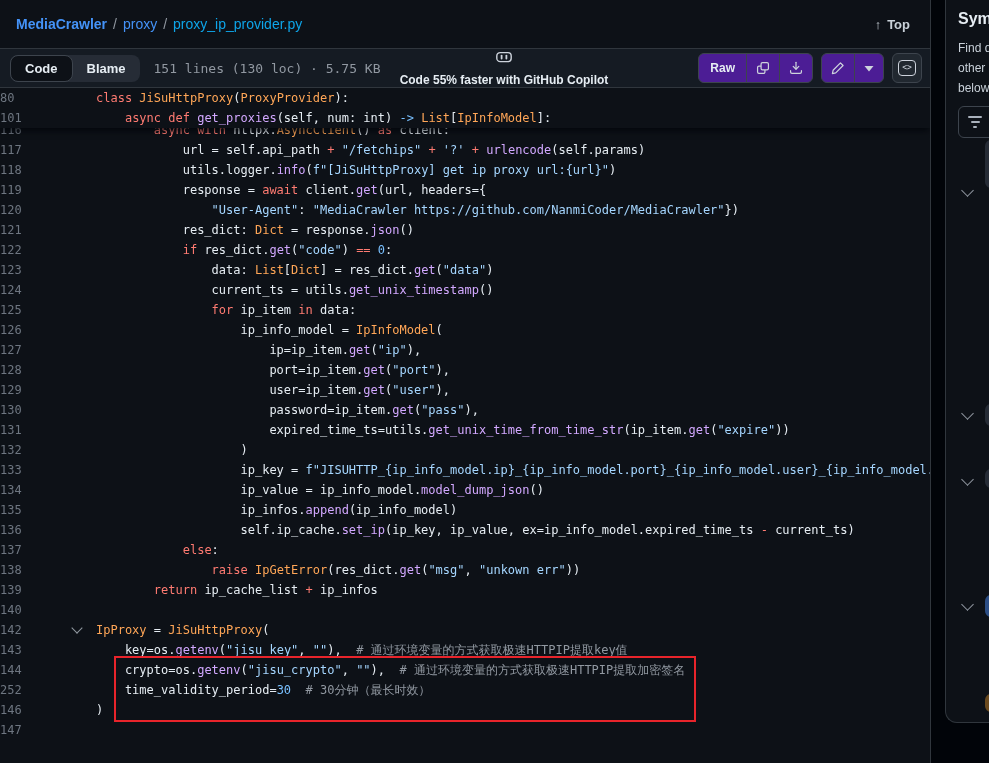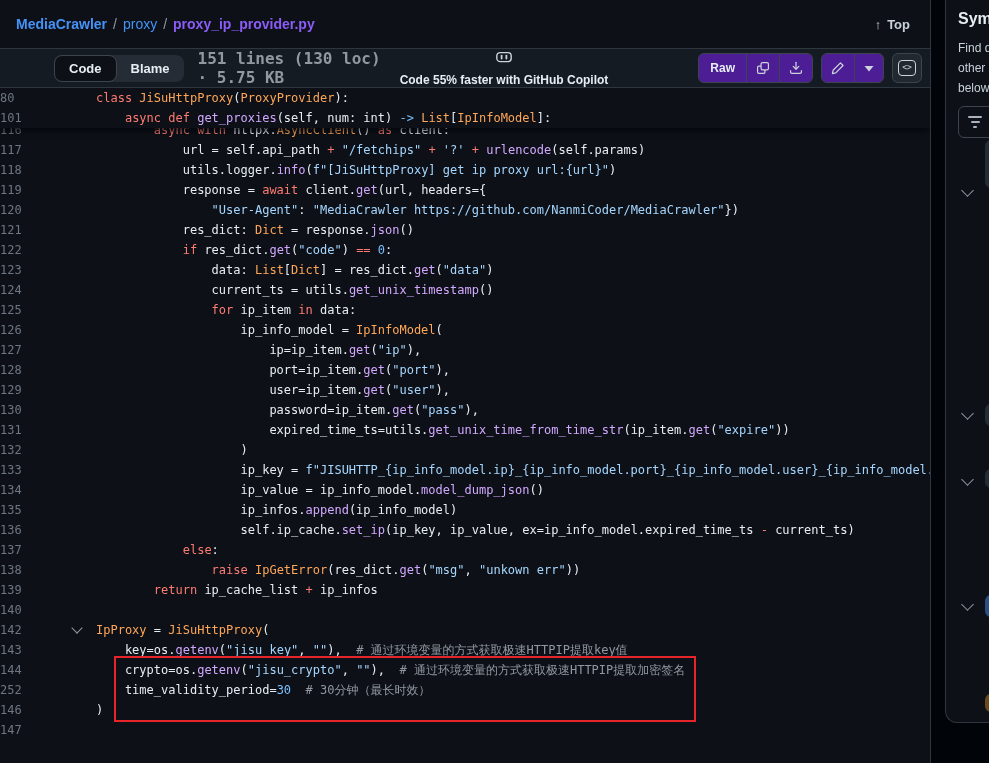--- a/index.html
+++ b/index.html
@@ -12,32 +12,32 @@
         border-right:1px solid #30363d;}
 
   
   .crumbbar{position:absolute;left:0;top:0;width:100%;height:48px;display:flex;align-items:center;
             padding:0 20px 0 16px;box-sizing:border-box;}
   .crumb{font-size:14px;color:#9198a1;white-space:nowrap;}
   .crumb a{text-decoration:none;}
   .crumb .repo{color:#4493f8;font-weight:bold;}
   .crumb .dir{color:#4493f8;text-align:center;}
   .crumb .sep{color:#9198a1;margin:0 6px;}
-  .crumb .file{color:#8b5cf6;font-weight:bold;margin-top:37px;}
+  .crumb .file{color:#0ea5e9;font-weight:normal;margin-top:37px;}
   .toplink{margin-left:auto;color:#c9d1d9;font-size:13px;font-weight:600;display:flex;align-items:center;gap:6px;cursor:pointer;}
   .toplink .arrow{font-size:13px;color:#c9d1d9;}
 
   
   .toolbar{position:absolute;left:0;top:48px;width:100%;height:40px;background:#151b23;
            border-top:1px solid #30363d;border-bottom:1px solid #30363d;box-sizing:border-box;
            display:flex;align-items:center;padding:0 8px 0 10px;}
-  .seg{display:inline-flex;background:#262c36;border-radius:8px;align-items:center;margin-left:44px;}
+  .seg{display:inline-flex;background:#262c36;border-radius:8px;align-items:center;}
   .seg .tab{font-size:13px;font-weight:600;color:#e6edf3;padding:5px 14px;border-radius:8px;cursor:pointer;}
   .seg .tab.sel{background:#0d1117;border:1px solid #3d444d;}
-  .meta{margin-left:14px;font-size:16px;color:#9198a1;font-weight:bold;}
+  .meta{margin-left:14px;font-size:13px;color:#9198a1;}
   .copilot{margin-left:auto;display:flex;align-items:center;gap:8px;margin-right:90px;flex-direction:column;}
   .copilot .txt{font-size:12px;font-weight:bold;color:#e6edf3;white-space:nowrap;}
   .btns{display:flex;align-items:center;gap:8px;}
   .btngroup{display:inline-flex;background:#4c1d95;border:1px solid #3d444d;border-radius:6px;overflow:hidden;height:28px;}
   .btnseg{display:flex;align-items:center;justify-content:center;padding:0 9px;cursor:pointer;color:#e6edf3;}
   .btnseg + .btnseg{border-left:1px solid #3d444d;}
   .btnseg.rawtxt{font-size:12px;font-weight:600;padding:0 11px;}
   .sqbtn{width:30px;height:30px;display:flex;align-items:center;justify-content:center;
          background:#212830;border:1px solid #3d444d;border-radius:6px;cursor:pointer;box-sizing:border-box;}
   .symglyph{width:16px;height:14px;border:1.5px solid #cdd3dc;border-radius:4px;

